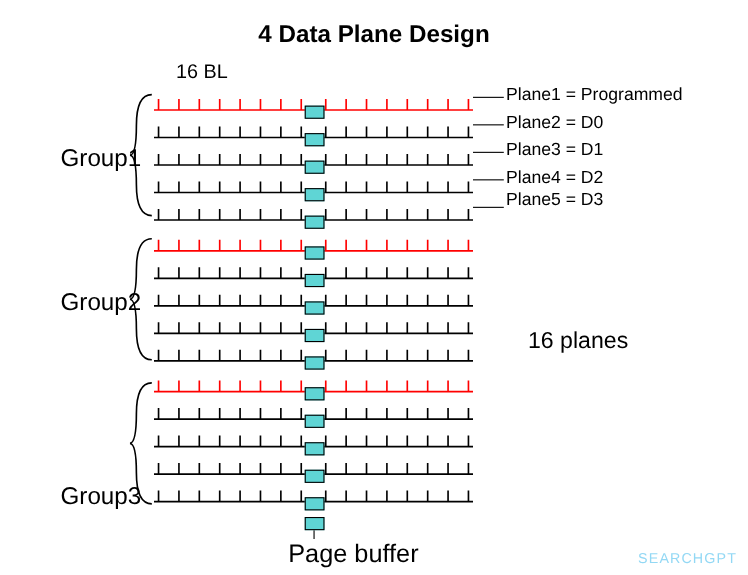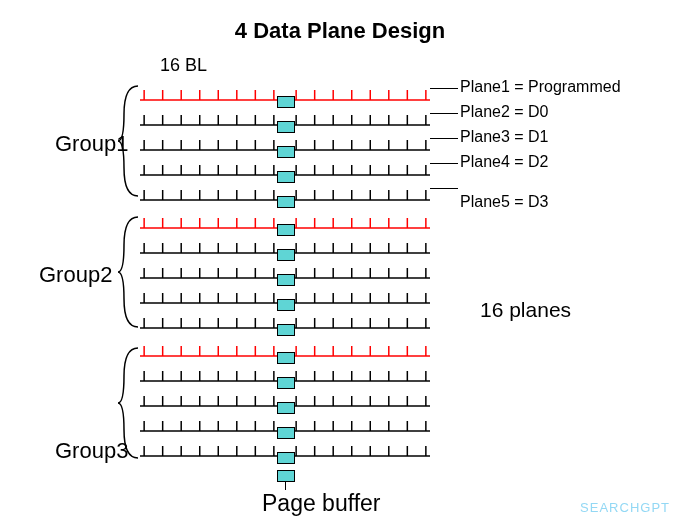--- a/index.html
+++ b/index.html
@@ -485,42 +485,42 @@
   </div>
 
 <svg class="bracket-svg" style="left:118px; top:82px;" width="22" height="118">
   <path d="M20,4 Q6,4 6,32 Q6,59 0,59 Q6,59 6,86 Q6,114 20,114" stroke="#000" fill="none" stroke-width="1.5"></path>
 </svg>
 <div class="group-label" style="left:55px; top:131px;">Group1</div>
 
 <svg class="bracket-svg" style="left:118px; top:213px;" width="22" height="118">
   <path d="M20,4 Q6,4 6,32 Q6,59 0,59 Q6,59 6,86 Q6,114 20,114" stroke="#000" fill="none" stroke-width="1.5"></path>
 </svg>
-<div class="group-label" style="left:39px; top:262px;">Group2</div>
+<div class="group-label" style="left:55px; top:262px;">Group2</div>
 
 <svg class="bracket-svg" style="left:118px; top:344px;" width="22" height="118">
   <path d="M20,4 Q6,4 6,32 Q6,59 0,59 Q6,59 6,86 Q6,114 20,114" stroke="#000" fill="none" stroke-width="1.5"></path>
 </svg>
 <div class="group-label" style="left:55px; top:393px;margin-top:45px;">Group3</div>
 
 <div class="right-labels">
   <div class="leader" style="left:-30px; top:13px; width:28px;"></div>
   <div class="right-label" style="top:3px;">Plane1 = Programmed</div>
 
   <div class="leader" style="left:-30px; top:38px; width:28px;"></div>
   <div class="right-label" style="top:28px;">Plane2 = D0</div>
 
   <div class="leader" style="left:-30px; top:63px; width:28px;"></div>
   <div class="right-label" style="top:53px;">Plane3 = D1</div>
 
   <div class="leader" style="left:-30px; top:88px; width:28px;"></div>
   <div class="right-label" style="top:78px;">Plane4 = D2</div>
 
   <div class="leader" style="left:-30px; top:113px; width:28px;"></div>
-  <div class="right-label" style="top:118px;">Plane5 = D3</div>
+  <div class="right-label" style="top:98px;">Plane5 = D3</div>
 </div>
 
 <div class="planes-label">16 planes</div>
 
 <div class="last-buffer" style="left:277px; top:470px;"></div>
 <div class="pb-leader" style="left:285px; top:482px; height:8px;"></div>
 <div class="page-buffer-label">Page buffer</div>
 
 <div class="watermark">SEARCHGPT</div>
 

